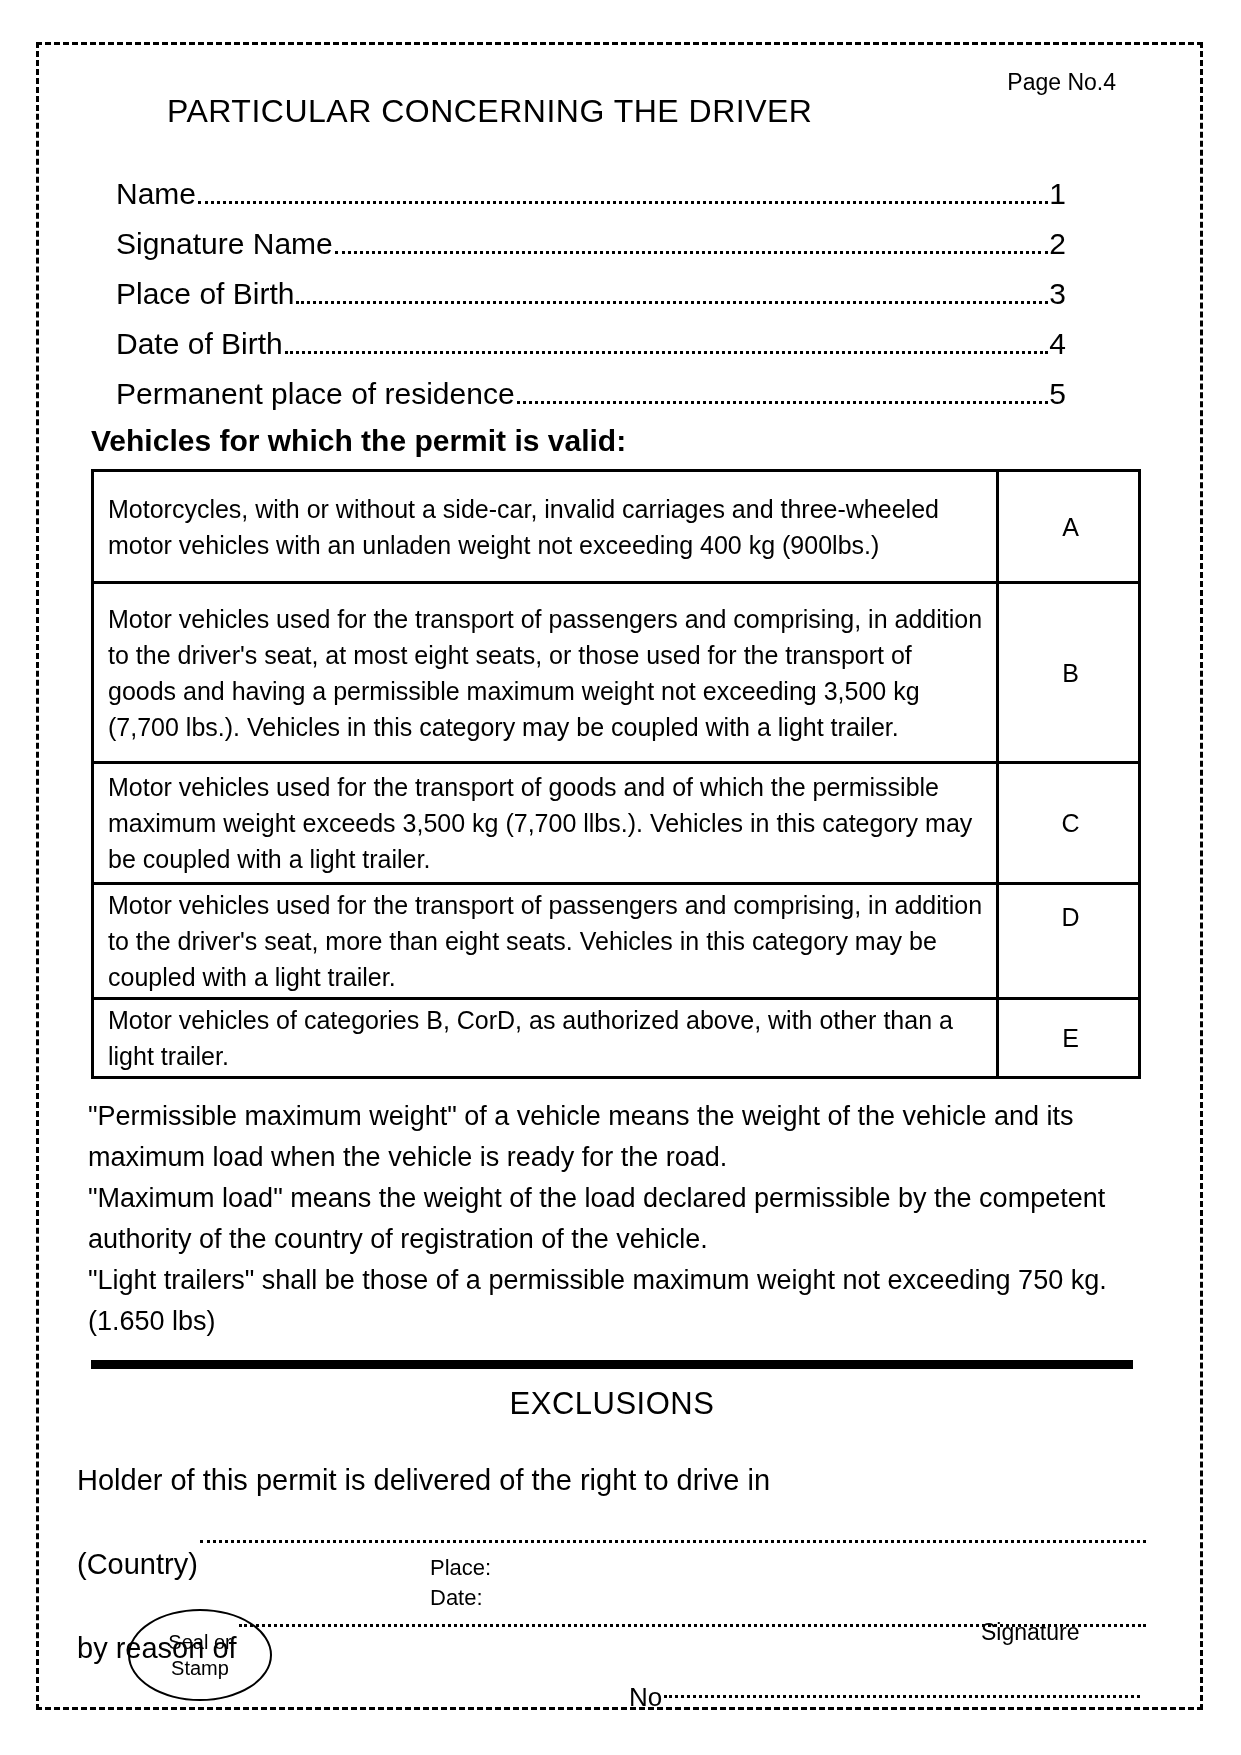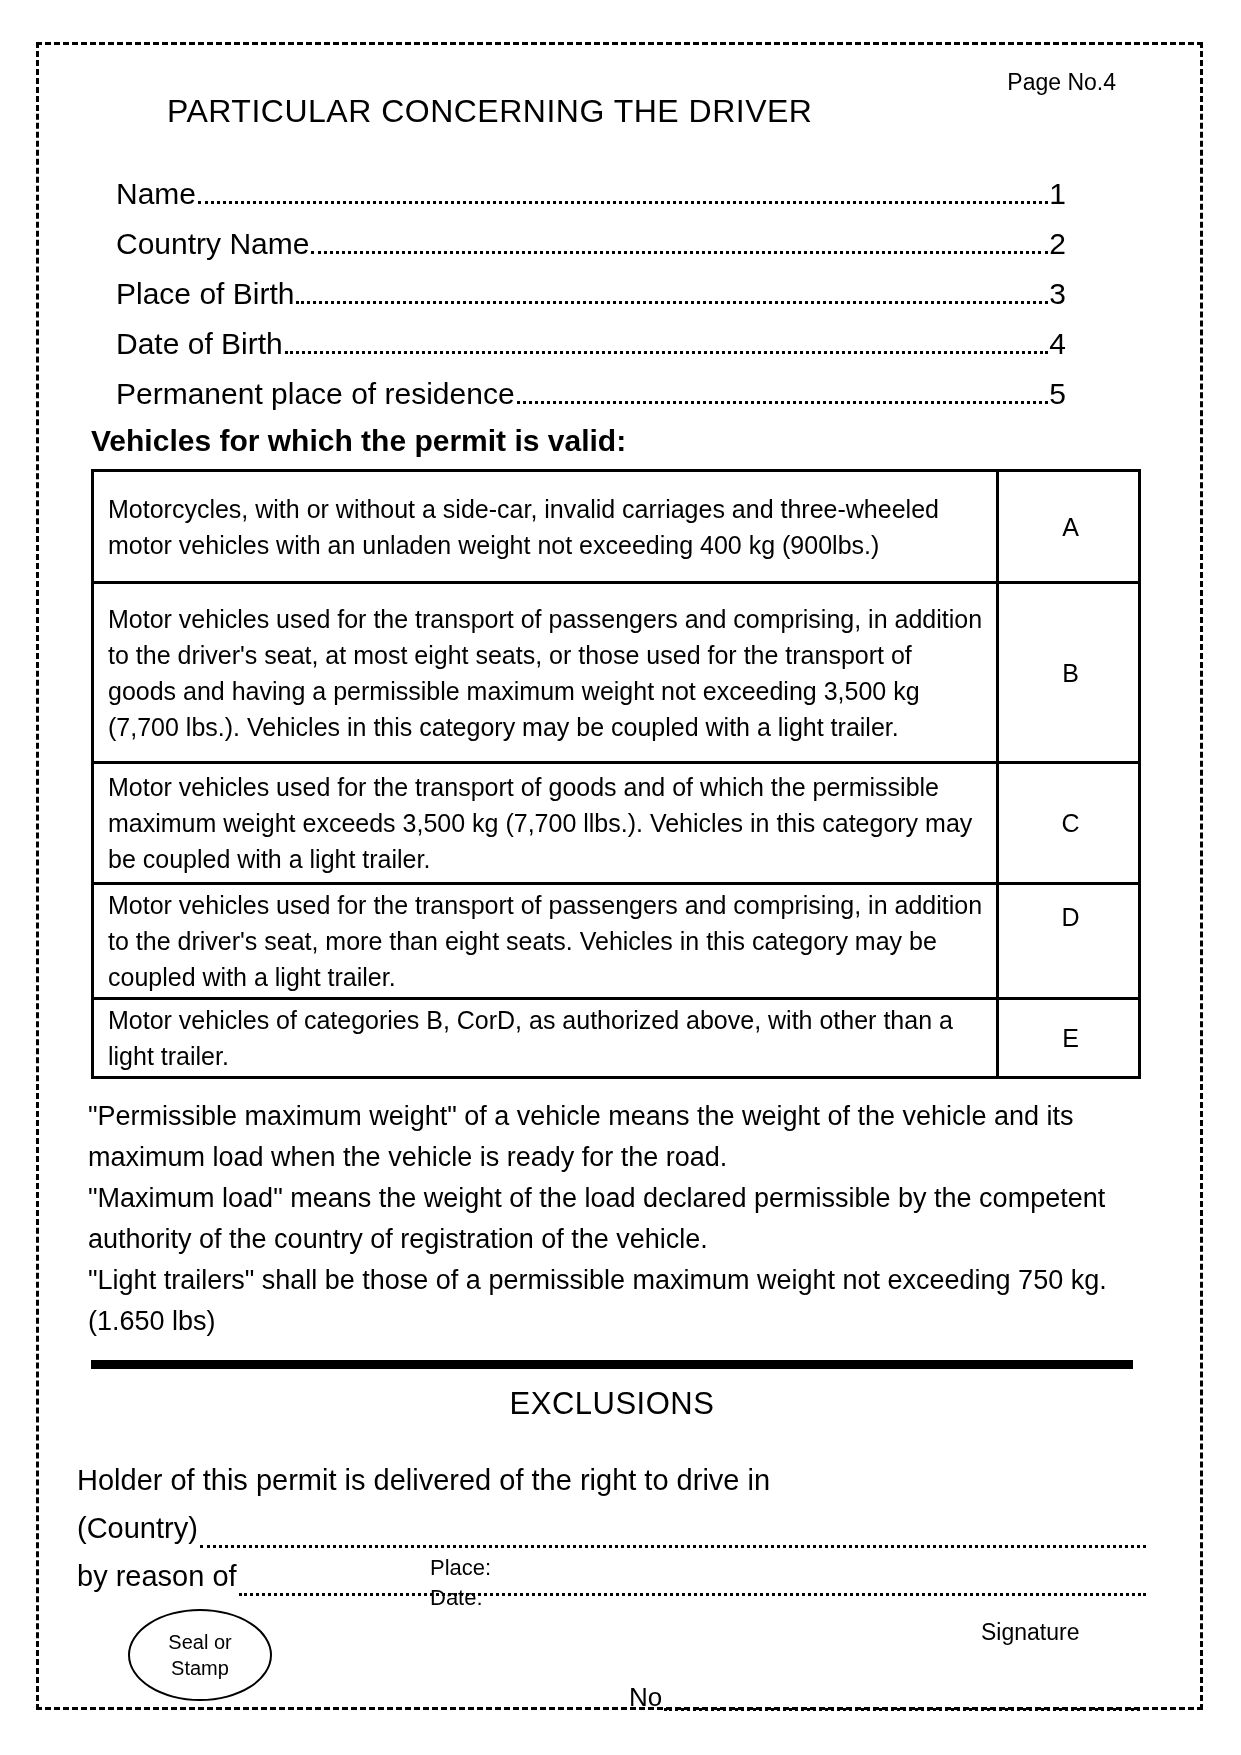--- a/index.html
+++ b/index.html
@@ -34,48 +34,48 @@
   tr.rC td{height:121px;}
   tr.rD td{height:110px;}
   tr.rE td{height:72px;}
   tr.rD td.cat{vertical-align:top;padding-top:14px;}
   .notes{left:49px;top:1051px;width:1045px;font-size:27px;line-height:41px;}
   .notes p{margin:0;}
   .divider-rule{left:52px;top:1315px;width:1042px;height:9px;background:#000;}
   .exclusions-heading{left:52px;top:1341px;width:1042px;text-align:center;font-size:31px;letter-spacing:.5px;}
   .exclusions-block{left:38px;top:1375px;width:1070px;font-size:29px;}
   .excl-line{line-height:48px;white-space:nowrap;margin-top:36px;}
-  .excl-flex{display:flex;align-items:flex-end;line-height:48px;}
+  .excl-flex{display:flex;align-items:flex-start;line-height:48px;margin-top:36px;}
   .excl-flex .leader{margin-bottom:4px;}
   .place-date{left:391px;top:1508px;font-size:22px;line-height:30px;}
   .signature-label{left:942px;top:1574px;font-size:23px;}
   .seal{
     left:89px;top:1564px;width:144px;height:92px;border:2px solid #000;border-radius:50%;
     display:flex;flex-direction:column;align-items:center;justify-content:center;
     font-size:20px;line-height:26px;text-align:center;box-sizing:border-box;
   }
-  .no-line{left:590px;top:1636px;width:512px;display:flex;align-items:flex-end;font-size:26px;line-height:32px;}
+  .no-line{left:590px;top:1636px;width:512px;display:flex;align-items:center;font-size:26px;line-height:32px;}
 </style>
 </head>
 <body>
 
 <div class="page">
 
   <div class="abs page-number">Page No.4</div>
 
   <div class="abs doc-title">PARTICULAR CONCERNING THE DRIVER</div>
 
   <div class="abs fields">
     <div class="field-row">
       <span>Name</span>
       <span class="leader"></span>
       <span class="field-number">1</span>
     </div>
     <div class="field-row">
-      <span>Country Name</span>
+      <span>Signature Name</span>
       <span class="leader"></span>
       <span class="field-number">2</span>
     </div>
     <div class="field-row">
       <span>Place of Birth</span>
       <span class="leader"></span>
       <span class="field-number">3</span>
     </div>
     <div class="field-row">
       <span>Date of Birth</span>

